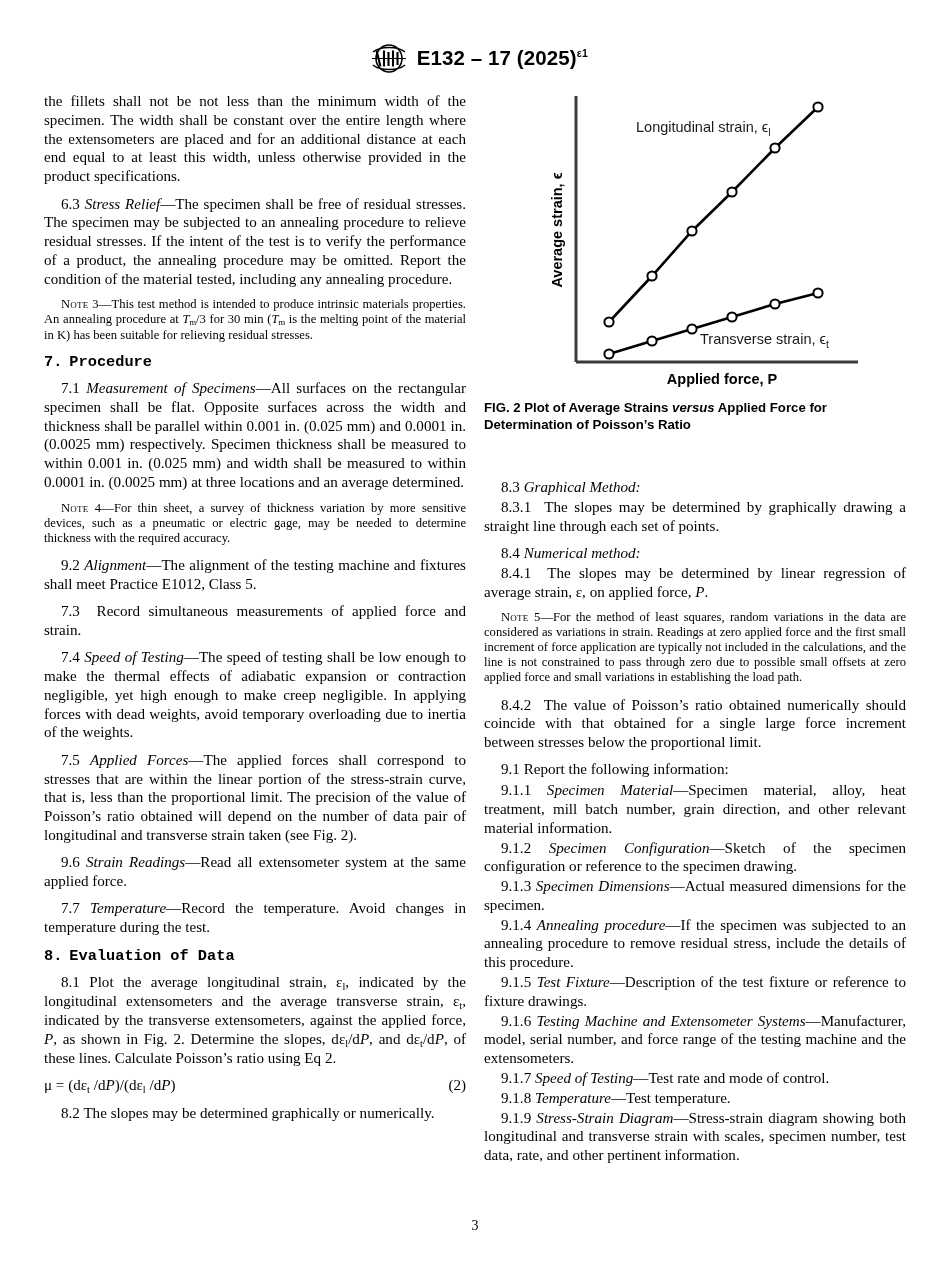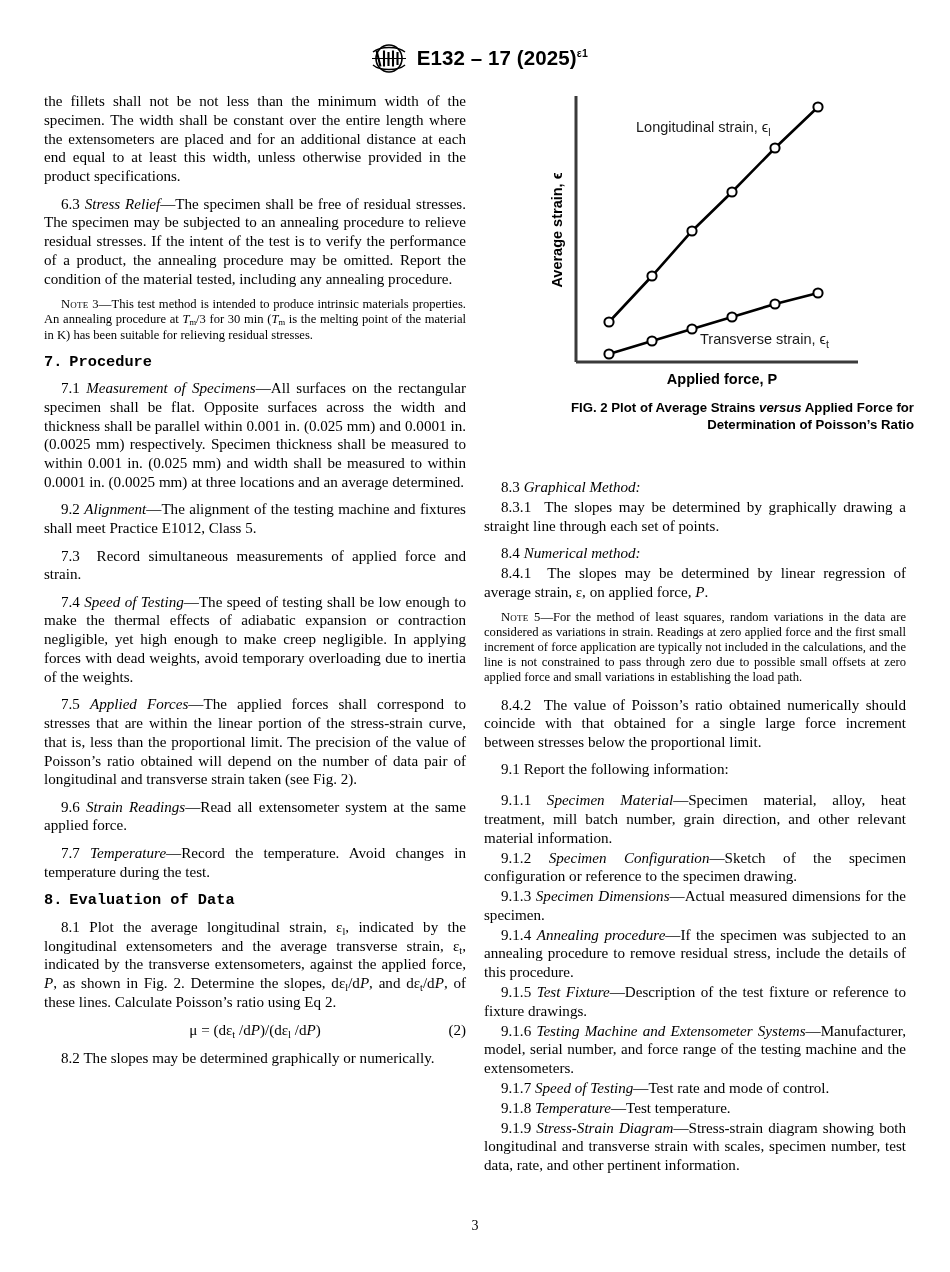--- a/index.html
+++ b/index.html
@@ -112,21 +112,20 @@
   }
   sup {
     font-size: 0.68em;
     vertical-align: 0.45em;
     line-height: 0;
   }
 
   .equation {
     position: relative;
     text-indent: 0;
-    text-align: center;
     margin-top: 9px;
     margin-bottom: 9px;
     font-size: 15.1px;
   }
   .equation .eqnum {
     position: absolute;
     right: 0;
     top: 0;
   }
 
@@ -140,21 +139,21 @@
   .chart-box {
     position: relative;
     width: 340px;
     height: 300px;
     margin: 0 0 0 56px;
   }
   .chart-svg { display: block; }
 
   .fig-caption {
     margin-top: 10px;
-    text-align: right;
+    text-align: left;
     font-family: "Liberation Sans", sans-serif;
     font-weight: bold;
     font-size: 13.2px;
     line-height: 1.28;
     width: 430px;
   }
   .fig-caption i { font-style: italic; }
 
   
   .page-number {
@@ -191,20 +190,21 @@
     <p class="body-p no-indent">the fillets shall not be not less than the minimum width of the specimen. The width shall be constant over the entire length where the extensometers are placed and for an additional distance at each end equal to at least this width, unless otherwise provided in the product specifications.</p>
 
     <p class="body-p"><span>6.3</span> <i>Stress Relief</i><span>—The specimen shall be free of residual stresses. The specimen may be subjected to an annealing procedure to relieve residual stresses. If the intent of the test is to verify the performance of a product, the annealing procedure may be omitted. Report the condition of the material tested, including any annealing procedure.</span></p>
 
     <p class="note"><span class="note-lbl">Note 3</span><span>—This test method is intended to produce intrinsic materials properties. An annealing procedure at </span><i>T</i><sub>m</sub><span>/3 for 30 min (</span><i>T</i><sub>m</sub><span> is the melting point of the material in K) has been suitable for relieving residual stresses.</span></p>
 
     <p class="sec-head"><span class="num">7.</span><span>Procedure</span></p>
 
     <p class="body-p"><span>7.1</span> <i>Measurement of Specimens</i><span>—All surfaces on the rectangular specimen shall be flat. Opposite surfaces across the width and thickness shall be parallel within 0.001 in. (0.025 mm) and 0.0001 in. (0.0025 mm) respectively. Specimen thickness shall be measured to within 0.001 in. (0.025 mm) and width shall be measured to within 0.0001 in. (0.0025 mm) at three locations and an average determined.</span></p>
 
+    <p class="note"><span class="note-lbl">Note 4</span><span>—For thin sheet, a survey of thickness variation by more sensitive devices, such as a pneumatic or electric gage, may be needed to determine thickness with the required accuracy.</span></p>
 
     <p class="body-p"><span>9.2</span> <i>Alignment</i><span>—The alignment of the testing machine and fixtures shall meet Practice </span><span class="lnk">E1012</span><span>, Class 5.</span></p>
 
     <p class="body-p"><span>7.3</span>&nbsp; <span>Record simultaneous measurements of applied force and strain.</span></p>
 
     <p class="body-p"><span>7.4</span> <i>Speed of Testing</i><span>—The speed of testing shall be low enough to make the thermal effects of adiabatic expansion or contraction negligible, yet high enough to make creep negligible. In applying forces with dead weights, avoid temporary overloading due to inertia of the weights.</span></p>
 
     <p class="body-p"><span>7.5</span> <i>Applied Forces</i><span>—The applied forces shall correspond to stresses that are within the linear portion of the stress-strain curve, that is, less than the proportional limit. The precision of the value of Poisson’s ratio obtained will depend on the number of data pair of longitudinal and transverse strain taken (see </span><span class="lnk">Fig. 2</span><span>).</span></p>
 
     <p class="body-p"><span>9.6</span> <i>Strain Readings</i><span>—Read all extensometer system at the same applied force.</span></p>
@@ -266,21 +266,21 @@
 
     <p class="body-p" style="margin-bottom:1px"><span>8.4</span> <i>Numerical method:</i></p>
 
     <p class="body-p"><span>8.4.1</span>&nbsp; <span>The slopes may be determined by linear regression of average strain, ε, on applied force, </span><i>P</i><span>.</span></p>
 
     <p class="note"><span class="note-lbl">Note 5</span><span>—For the method of least squares, random variations in the data are considered as variations in strain. Readings at zero applied force and the first small increment of force application are typically not included in the calculations, and the line is not constrained to pass through zero due to possible small offsets at zero applied force and small variations in establishing the load path.</span></p>
 
     <p class="body-p"><span>8.4.2</span>&nbsp; <span>The value of Poisson’s ratio obtained numerically should coincide with that obtained for a single large force increment between stresses below the proportional limit.</span></p>
 
 
-    <p class="body-p" style="margin-bottom:12px"><span>9.1</span> <span>Report the following information:</span></p>
+    <p class="body-p" style="margin-bottom:2px"><span>9.1</span> <span>Report the following information:</span></p>
 
     <p class="body-p" style="margin-bottom:1px"><span>9.1.1</span> <i>Specimen Material</i><span>—Specimen material, alloy, heat treatment, mill batch number, grain direction, and other relevant material information.</span></p>
 
     <p class="body-p" style="margin-bottom:1px"><span>9.1.2</span> <i>Specimen Configuration</i><span>—Sketch of the specimen configuration or reference to the specimen drawing.</span></p>
 
     <p class="body-p" style="margin-bottom:1px"><span>9.1.3</span> <i>Specimen Dimensions</i><span>—Actual measured dimensions for the specimen.</span></p>
 
     <p class="body-p" style="margin-bottom:1px"><span>9.1.4</span> <i>Annealing procedure</i><span>—If the specimen was subjected to an annealing procedure to remove residual stress, include the details of this procedure.</span></p>
 
     <p class="body-p" style="margin-bottom:1px"><span>9.1.5</span> <i>Test Fixture</i><span>—Description of the test fixture or reference to fixture drawings.</span></p>

